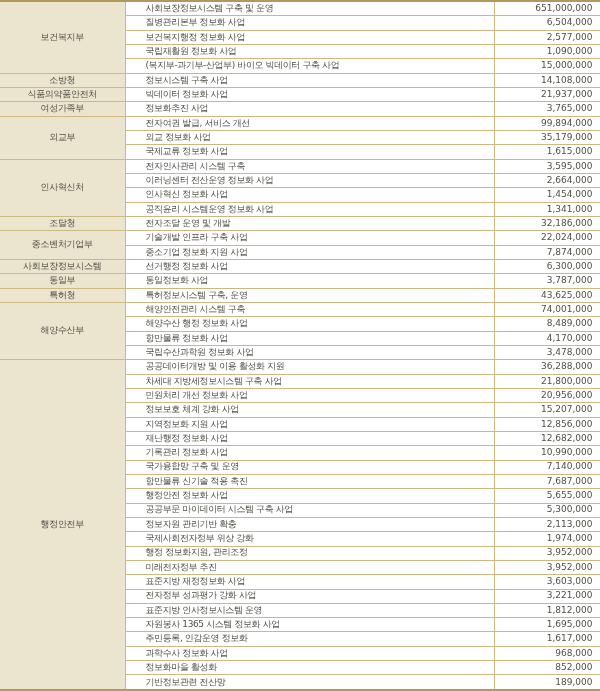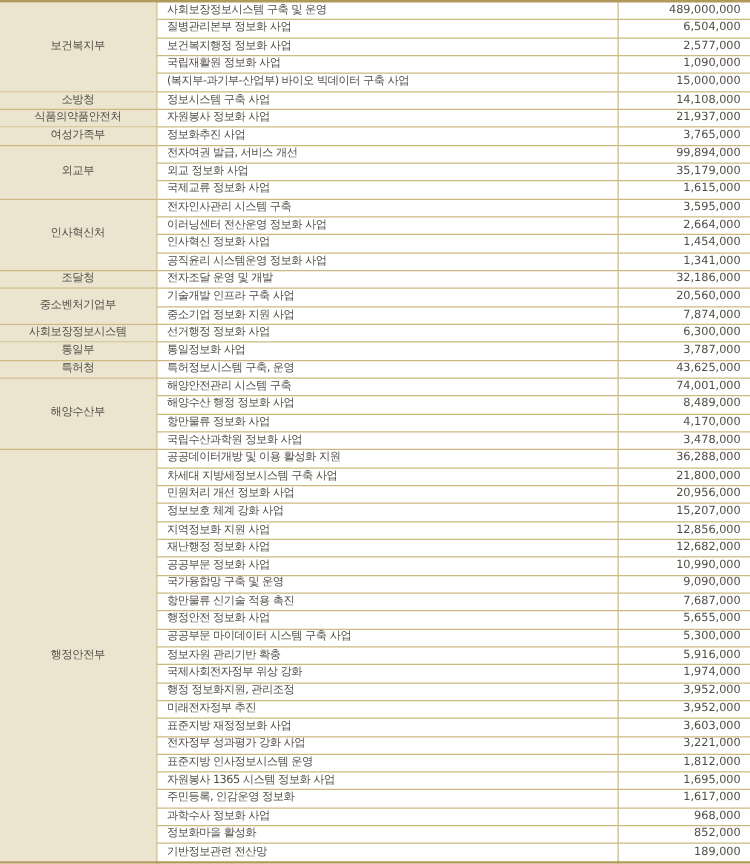--- a/index.html
+++ b/index.html
@@ -41,21 +41,21 @@
   }
   td.dept {
     background: #ebe4cf;
     text-align: center;
     border-left: none;
     letter-spacing: -0.3px;
   }
   td.proj {
     background: #ffffff;
     text-align: left;
-    padding-left: 8px;
+    padding-left: 20px;
     letter-spacing: -0.4px;
   }
   td.amt {
     background: #ffffff;
     text-align: right;
     padding-right: 7px;
   }
 </style>
 </head>
 <body>
@@ -64,21 +64,21 @@
   <table class="budget-table">
     <colgroup>
       <col class="c-dept">
       <col class="c-proj">
       <col class="c-amt">
     </colgroup>
     <tbody id="table-body">
         <tr>
           <td class="dept" rowspan="5">보건복지부</td>
           <td class="proj">사회보장정보시스템 구축 및 운영</td>
-          <td class="amt">489,000,000</td>
+          <td class="amt">651,000,000</td>
         </tr>
         <tr>
           <td class="proj">질병관리본부 정보화 사업</td>
           <td class="amt">6,504,000</td>
         </tr>
         <tr>
           <td class="proj">보건복지행정 정보화 사업</td>
           <td class="amt">2,577,000</td>
         </tr>
         <tr>
@@ -89,21 +89,21 @@
           <td class="proj">(복지부-과기부-산업부) 바이오 빅데이터 구축 사업</td>
           <td class="amt">15,000,000</td>
         </tr>
         <tr>
           <td class="dept" rowspan="1">소방청</td>
           <td class="proj">정보시스템 구축 사업</td>
           <td class="amt">14,108,000</td>
         </tr>
         <tr>
           <td class="dept" rowspan="1">식품의약품안전처</td>
-          <td class="proj">자원봉사 정보화 사업</td>
+          <td class="proj">빅데이터 정보화 사업</td>
           <td class="amt">21,937,000</td>
         </tr>
         <tr>
           <td class="dept" rowspan="1">여성가족부</td>
           <td class="proj">정보화추진 사업</td>
           <td class="amt">3,765,000</td>
         </tr>
         <tr>
           <td class="dept" rowspan="3">외교부</td>
           <td class="proj">전자여권 발급, 서비스 개선</td>
@@ -135,21 +135,21 @@
           <td class="amt">1,341,000</td>
         </tr>
         <tr>
           <td class="dept" rowspan="1">조달청</td>
           <td class="proj">전자조달 운영 및 개발</td>
           <td class="amt">32,186,000</td>
         </tr>
         <tr>
           <td class="dept" rowspan="2">중소벤처기업부</td>
           <td class="proj">기술개발 인프라 구축 사업</td>
-          <td class="amt">20,560,000</td>
+          <td class="amt">22,024,000</td>
         </tr>
         <tr>
           <td class="proj">중소기업 정보화 지원 사업</td>
           <td class="amt">7,874,000</td>
         </tr>
         <tr>
           <td class="dept" rowspan="1">사회보장정보시스템</td>
           <td class="proj">선거행정 정보화 사업</td>
           <td class="amt">6,300,000</td>
         </tr>
@@ -199,42 +199,42 @@
         </tr>
         <tr>
           <td class="proj">지역정보화 지원 사업</td>
           <td class="amt">12,856,000</td>
         </tr>
         <tr>
           <td class="proj">재난행정 정보화 사업</td>
           <td class="amt">12,682,000</td>
         </tr>
         <tr>
-          <td class="proj">공공부문 정보화 사업</td>
+          <td class="proj">기록관리 정보화 사업</td>
           <td class="amt">10,990,000</td>
         </tr>
         <tr>
           <td class="proj">국가융합망 구축 및 운영</td>
-          <td class="amt">9,090,000</td>
+          <td class="amt">7,140,000</td>
         </tr>
         <tr>
           <td class="proj">항만물류 신기술 적용 촉진</td>
           <td class="amt">7,687,000</td>
         </tr>
         <tr>
           <td class="proj">행정안전 정보화 사업</td>
           <td class="amt">5,655,000</td>
         </tr>
         <tr>
           <td class="proj">공공부문 마이데이터 시스템 구축 사업</td>
           <td class="amt">5,300,000</td>
         </tr>
         <tr>
           <td class="proj">정보자원 관리기반 확충</td>
-          <td class="amt">5,916,000</td>
+          <td class="amt">2,113,000</td>
         </tr>
         <tr>
           <td class="proj">국제사회전자정부 위상 강화</td>
           <td class="amt">1,974,000</td>
         </tr>
         <tr>
           <td class="proj">행정 정보화지원, 관리조정</td>
           <td class="amt">3,952,000</td>
         </tr>
         <tr>

